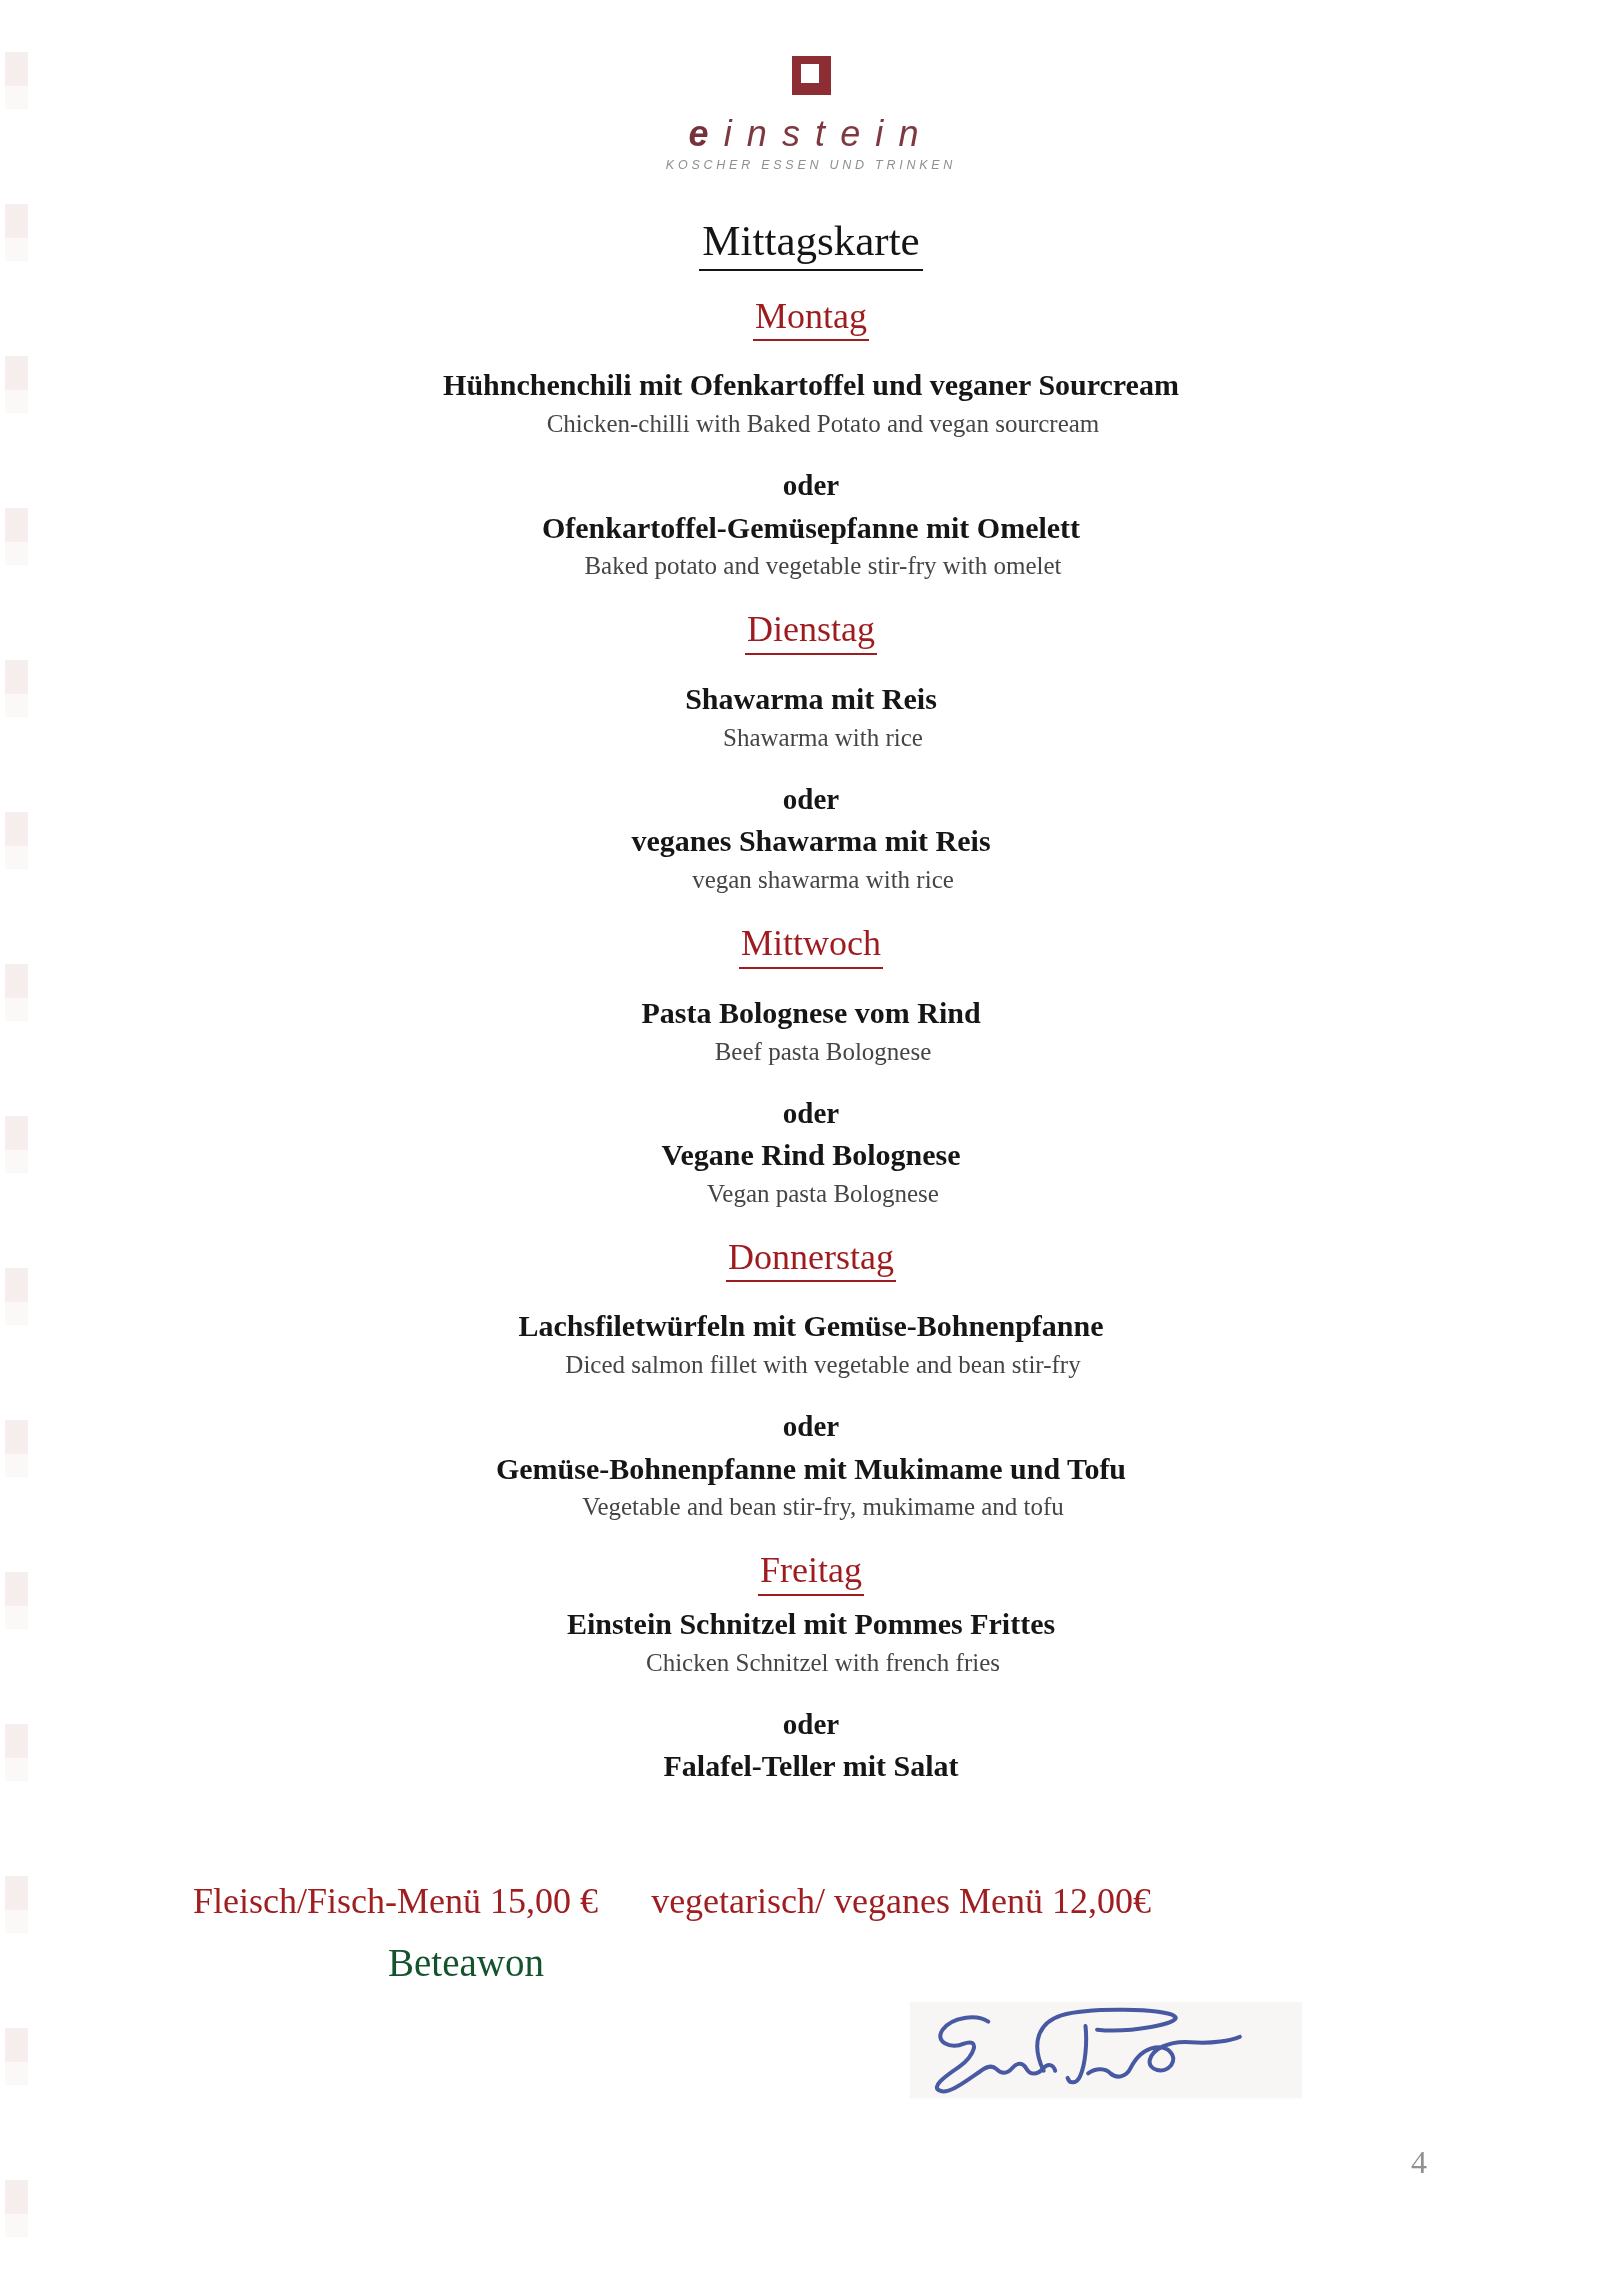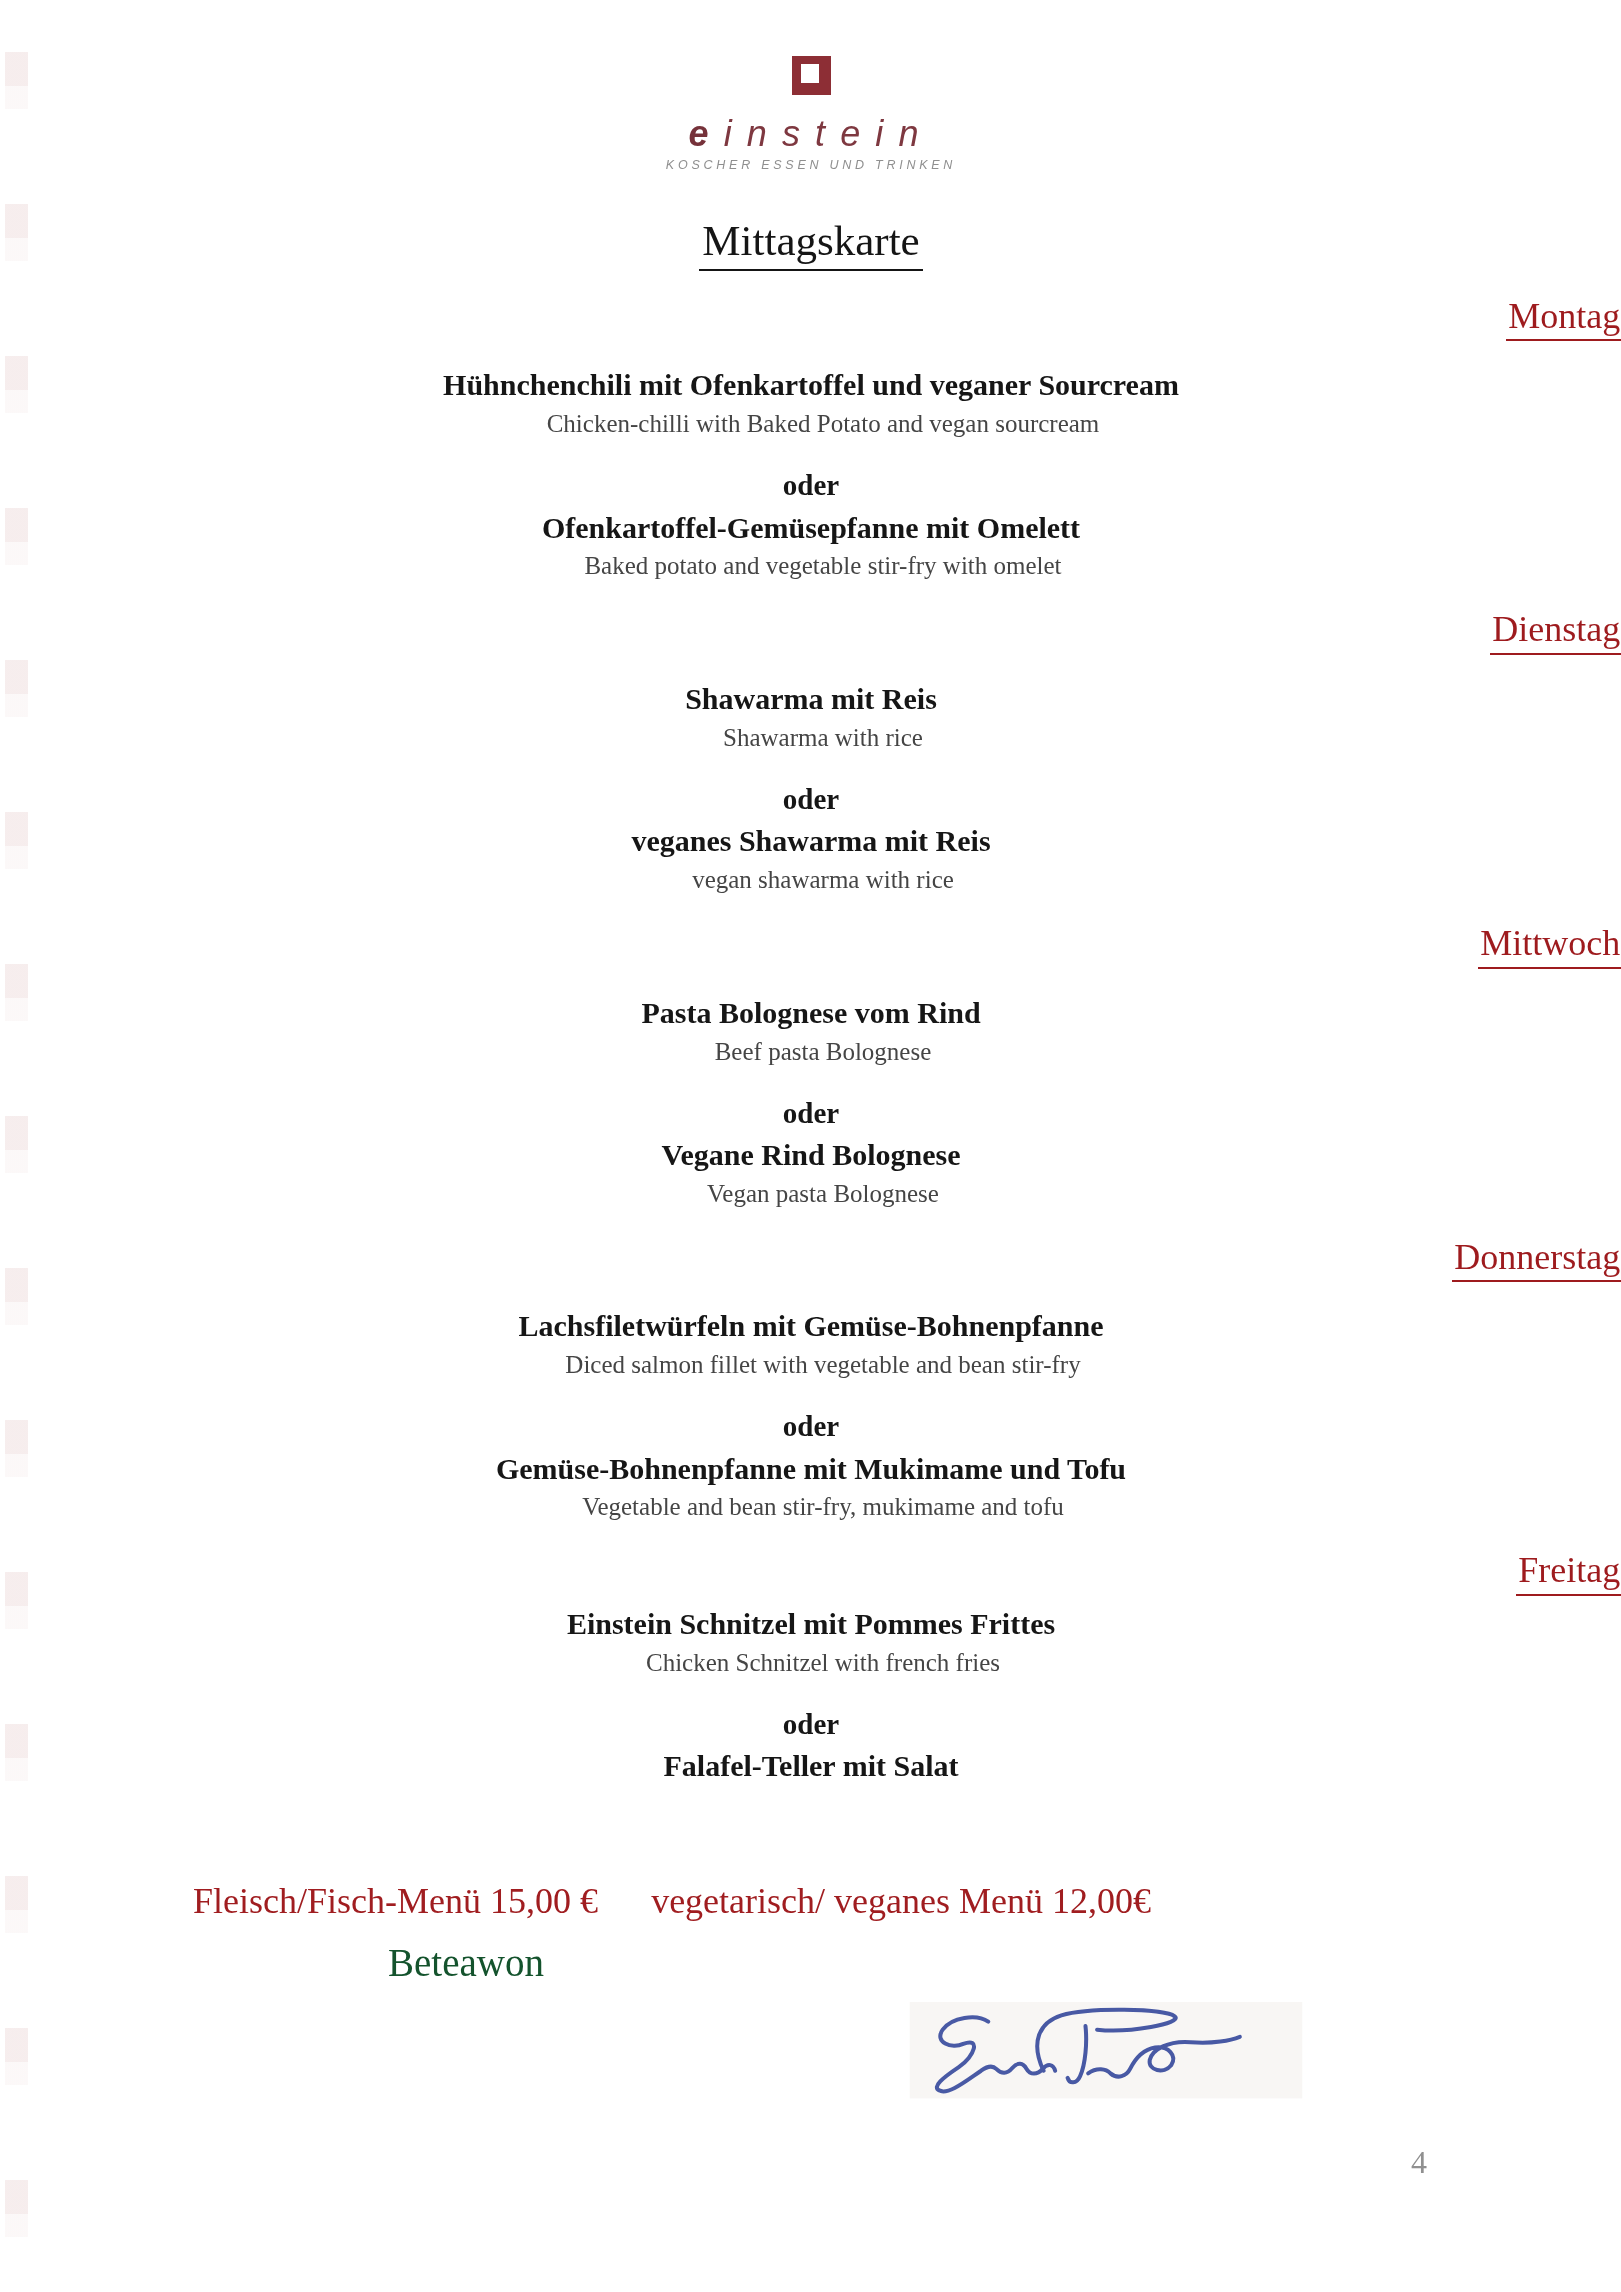--- a/index.html
+++ b/index.html
@@ -66,21 +66,21 @@
     font-size: 43px;
     line-height: 48px;
     font-weight: normal;
     color: #151515;
     border-bottom: 2.7px solid #151515;
     padding: 0 3.6px 3.6px 3.6px;
   }
 
   
   .day-section { text-align: center; margin-top: 25px; }
-  .day-name-wrap { line-height: 47px; text-align: right; }
+  .day-name-wrap { line-height: 47px; }
   .day-name {
     display: inline-block;
     font-size: 36px;
     line-height: 41px;
     color: #9e1b1e;
     border-bottom: 2.7px solid #9e1b1e;
     padding: 0 1.8px 2.7px 1.8px;
   }
   .dish-de {
     margin-top: 19.7px;

